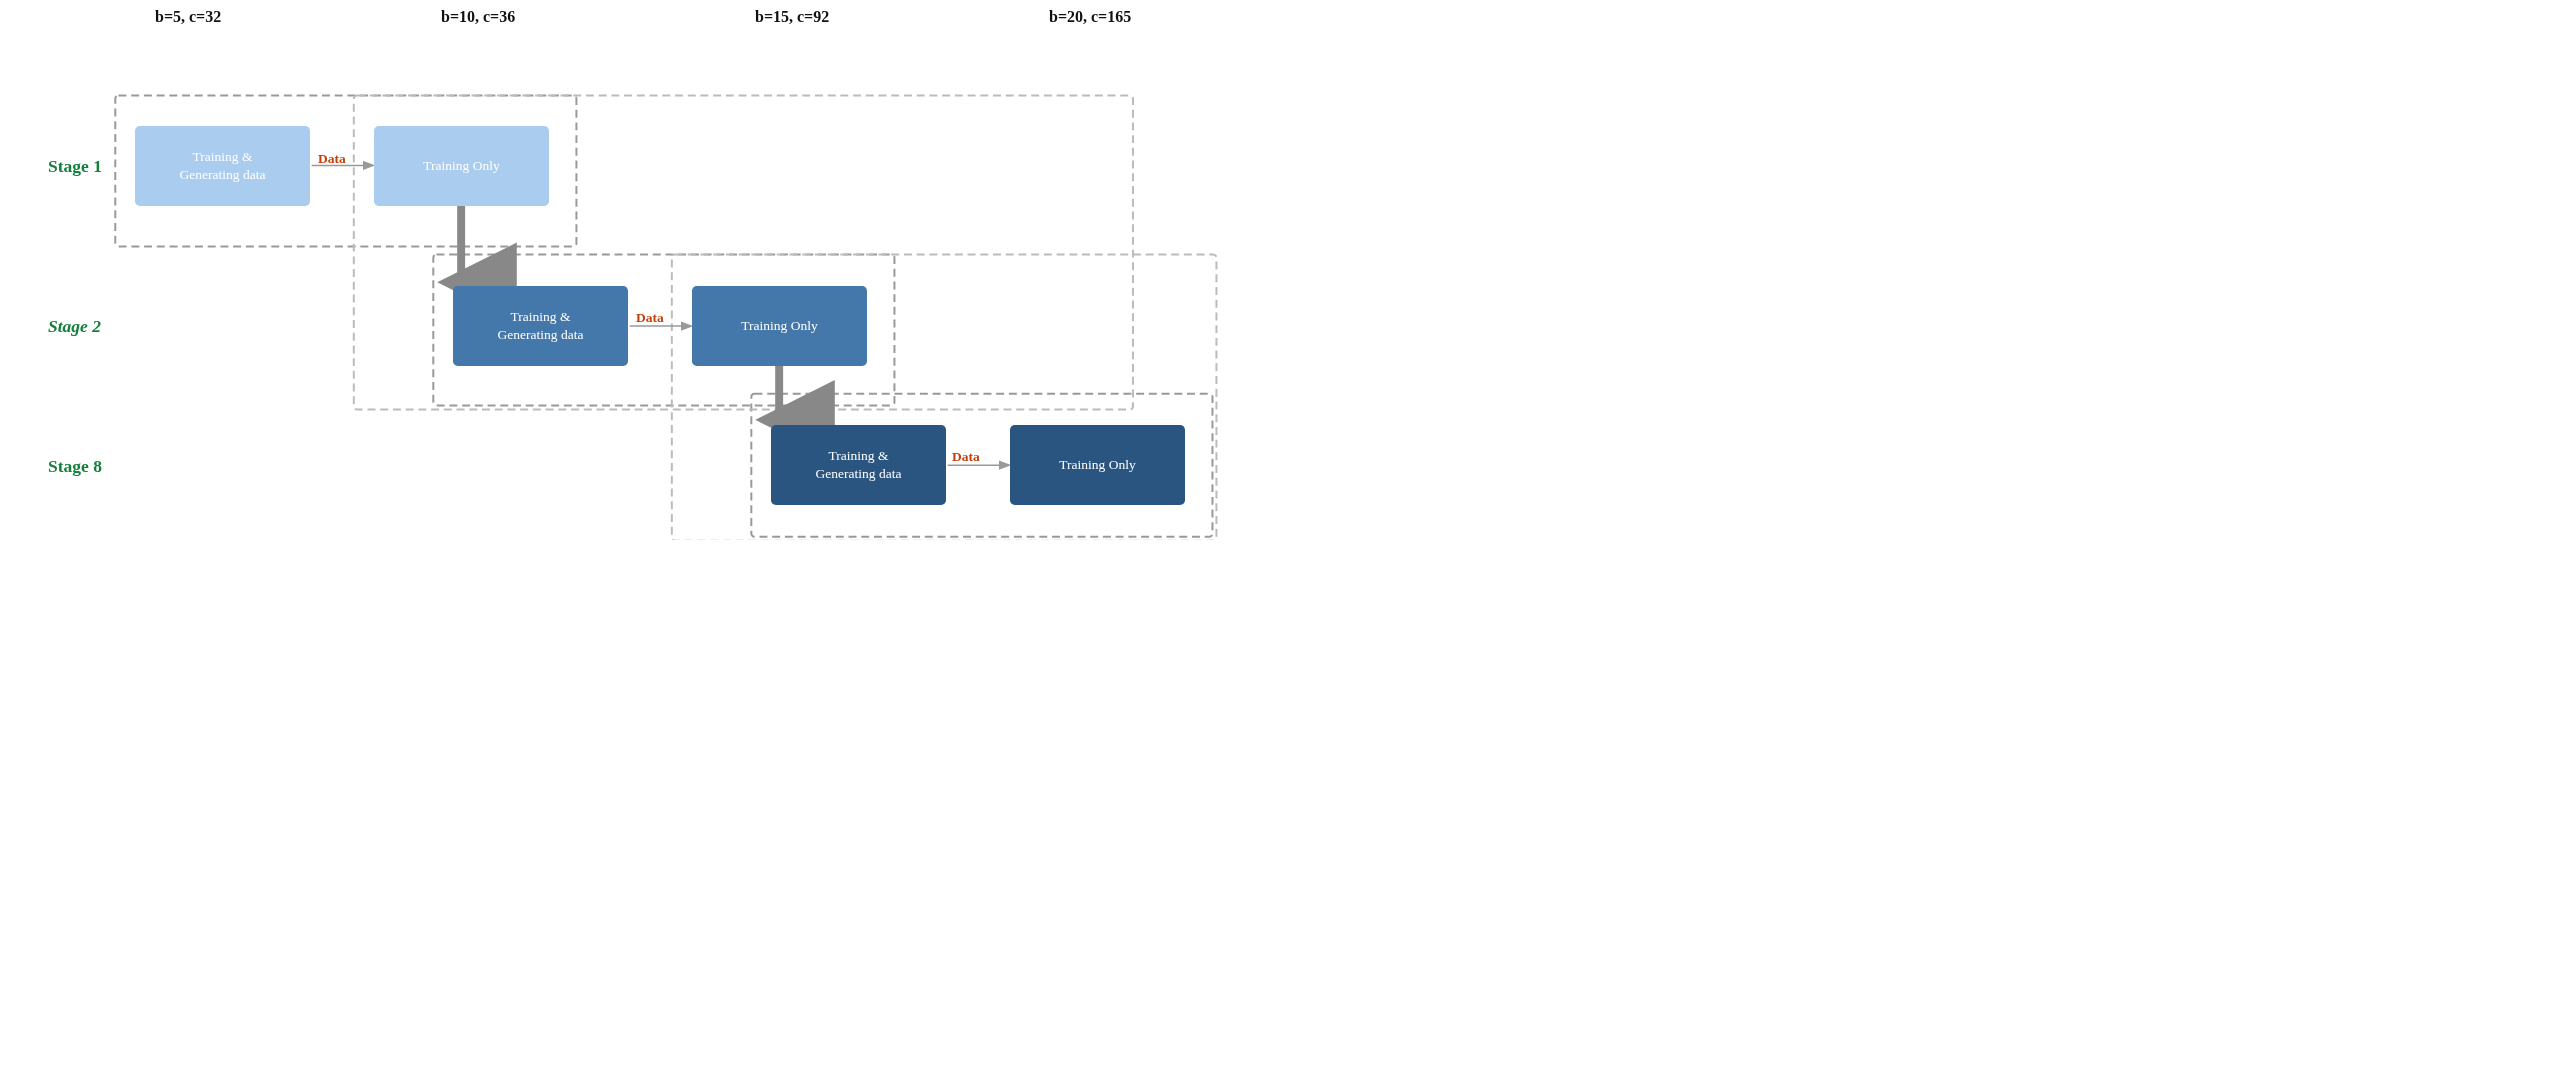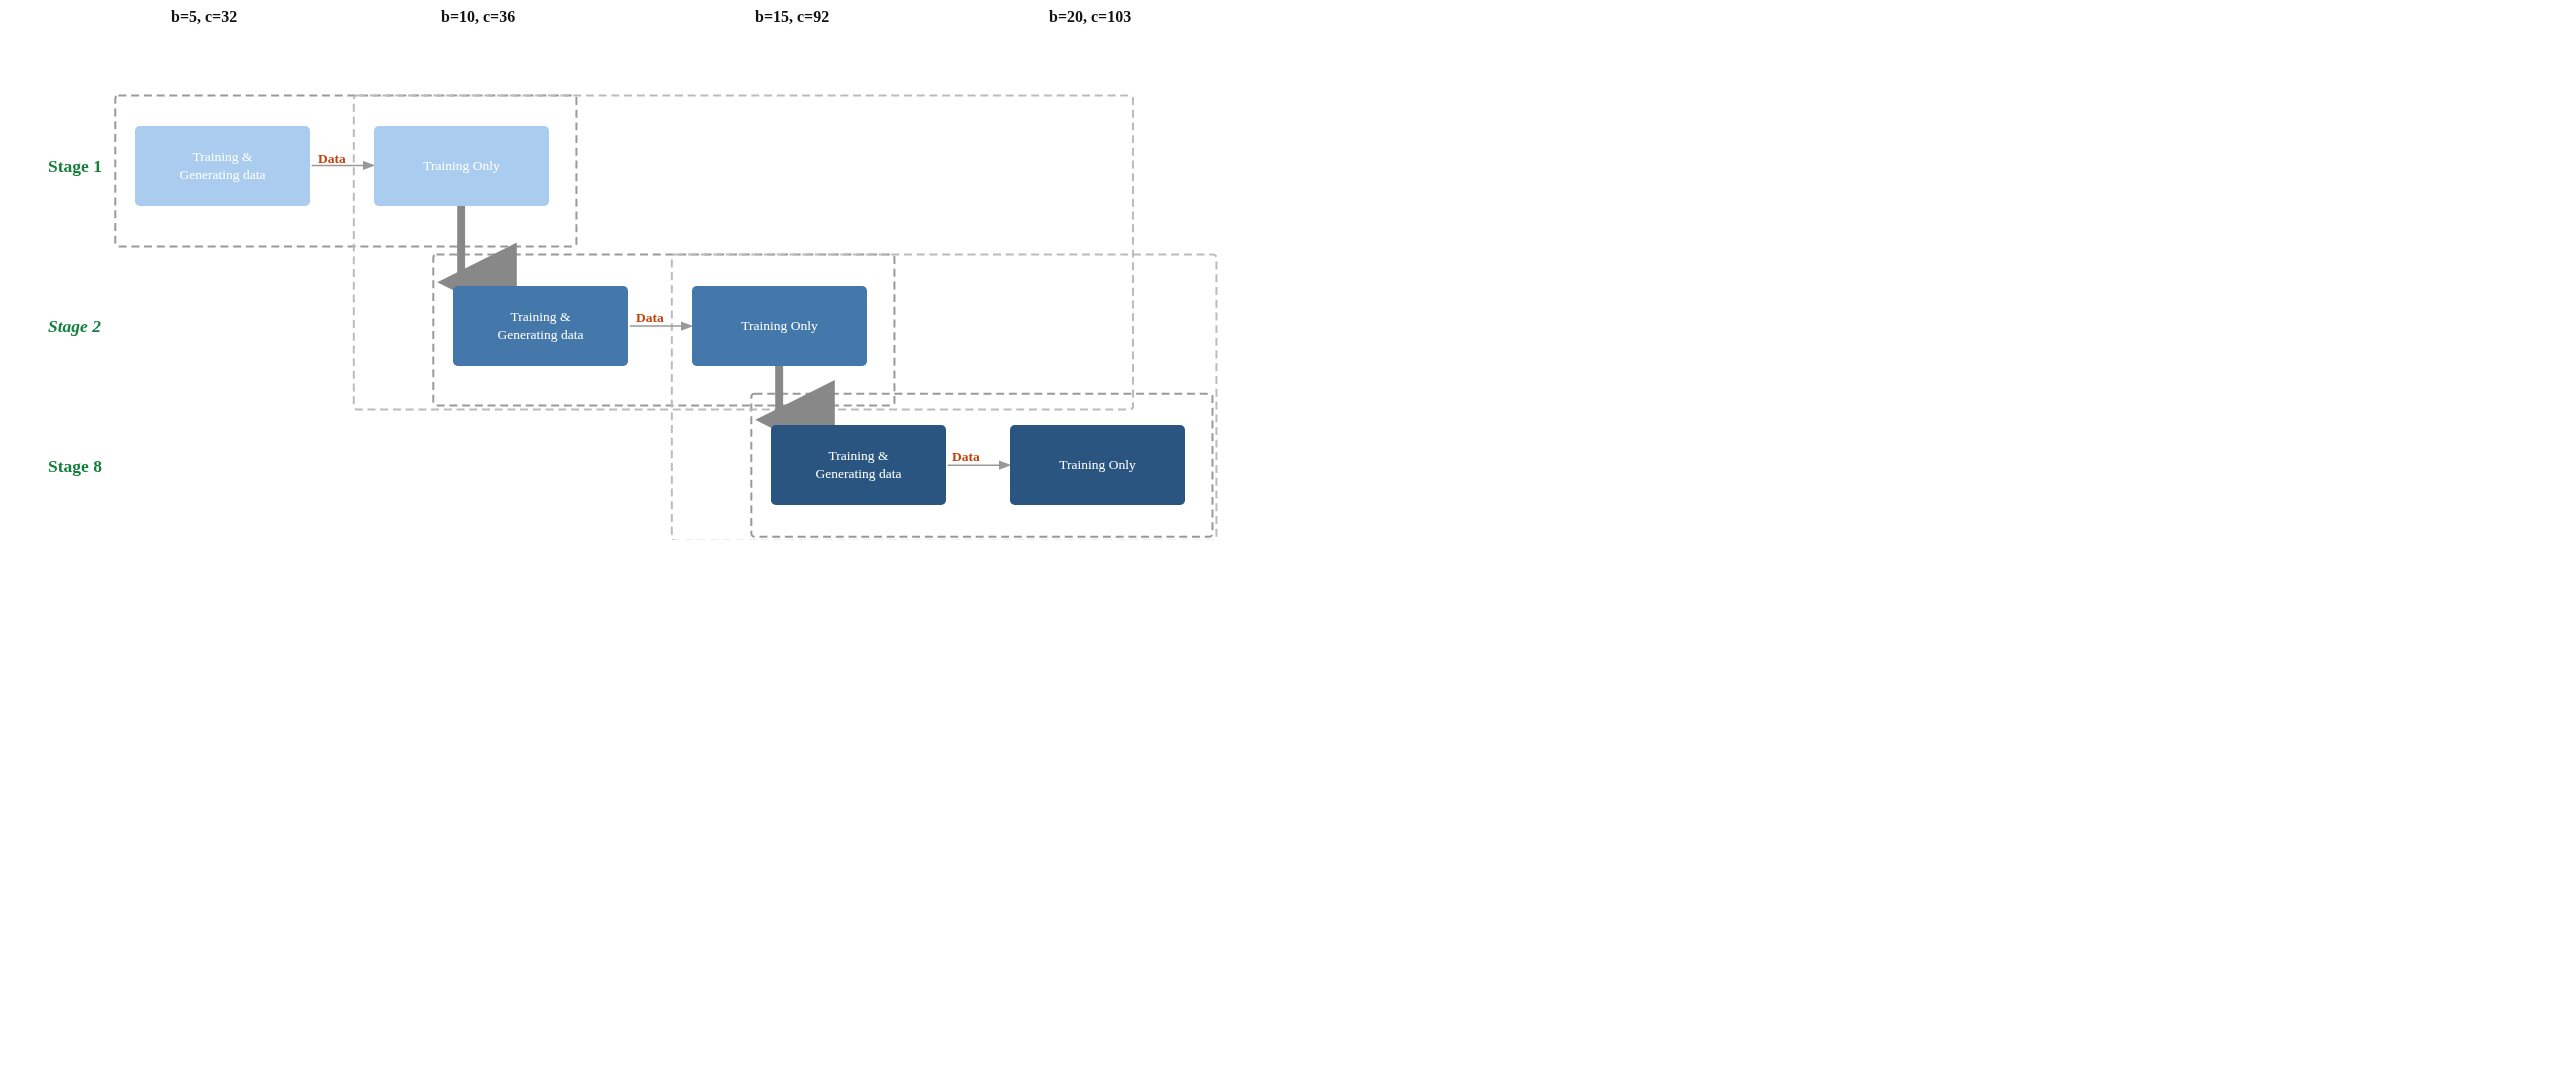--- a/index.html
+++ b/index.html
@@ -72,24 +72,24 @@
       top: 0; left: 0;
       width: 100%; height: 100%;
       pointer-events: none;
     }
   </style>
 </head>
 <body>
 
 <div class="diagram">
 
-  <div class="col-header" style="left:155px;margin-left:16px;">b=5, c=32</div>
+  <div class="col-header" style="left:155px;">b=5, c=32</div>
   <div class="col-header" style="left:441px;">b=10, c=36</div>
   <div class="col-header" style="left:755px;">b=15, c=92</div>
-  <div class="col-header" style="left:1049px;">b=20, c=103</div>
+  <div class="col-header" style="left:1049px;">b=20, c=165</div>
 
   <div class="stage-label" style="left:48px; top:156px;">Stage 1</div>
   <div class="stage-label" style="left:48px; top:316px;font-style:italic;">Stage 2</div>
   <div class="stage-label" style="left:48px; top:456px;">Stage 8</div>
 
   <svg class="arrows" viewBox="0 0 1620 679" width="1288" height="540">
 
     <rect x="145" y="120" width="580" height="190" fill="none" stroke="#999" stroke-width="2.5" stroke-dasharray="10,6" rx="4"></rect>
 
     <rect x="545" y="320" width="580" height="190" fill="none" stroke="#999" stroke-width="2.5" stroke-dasharray="10,6" rx="4"></rect>

